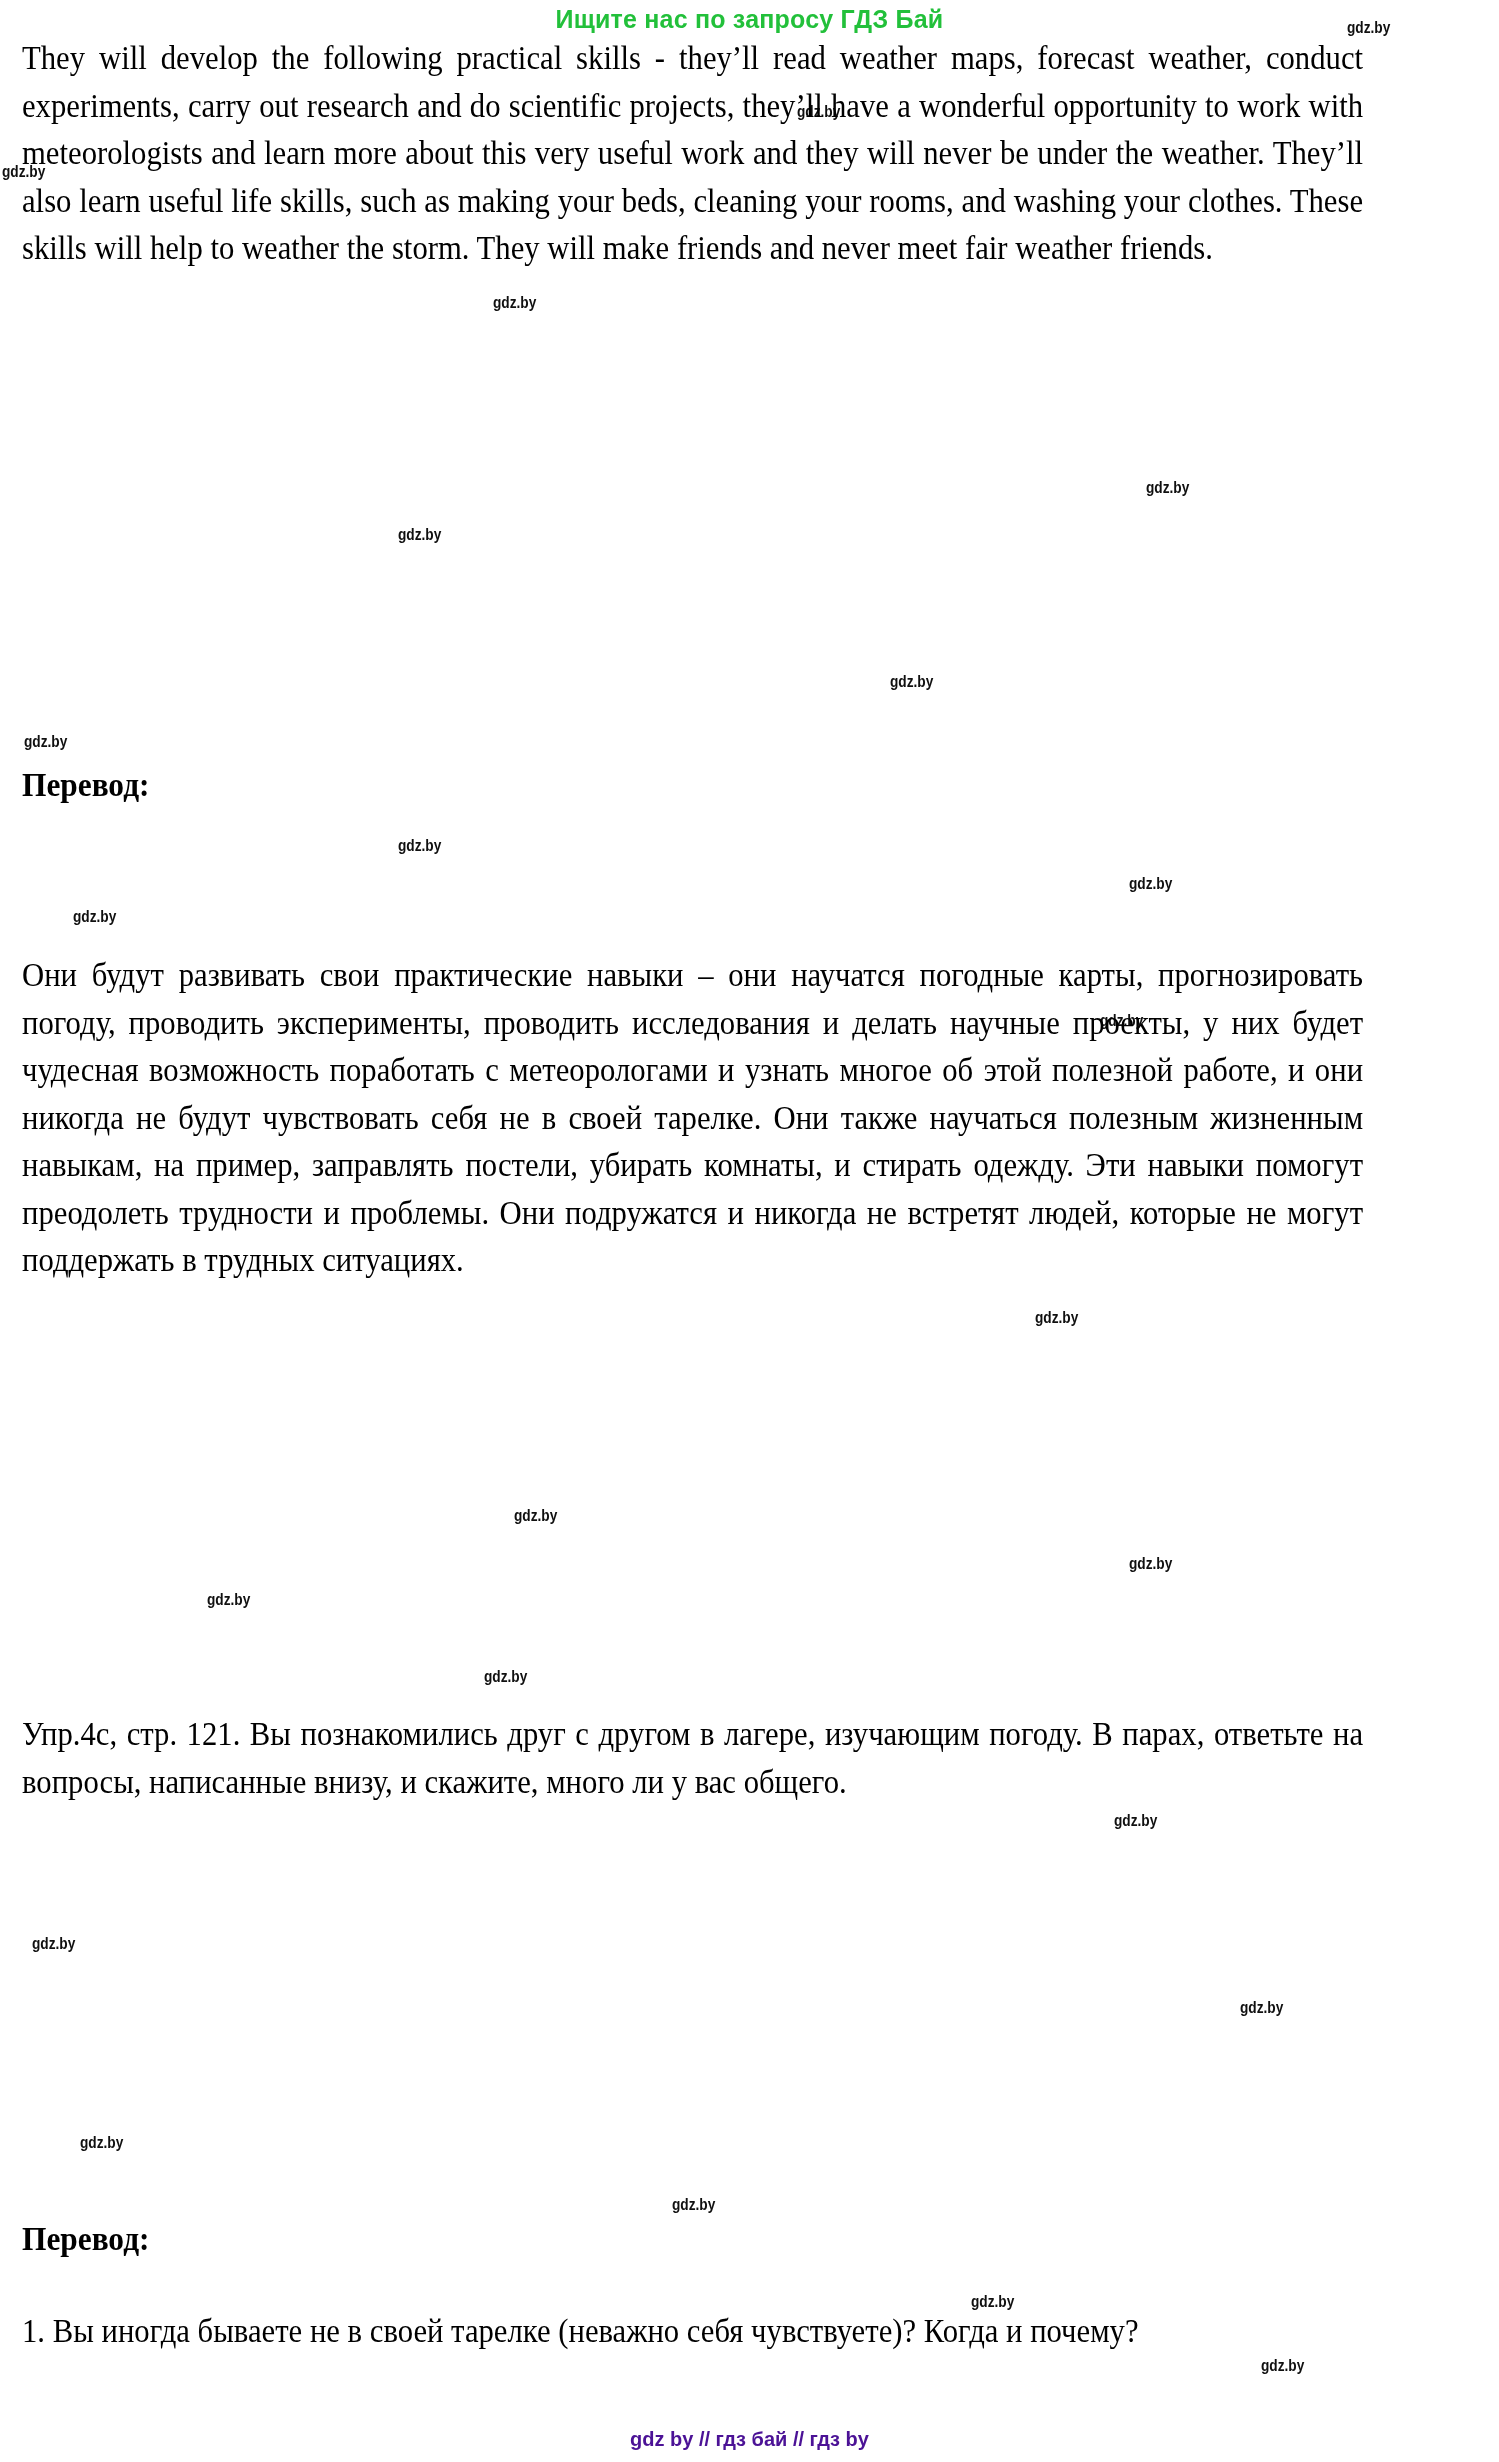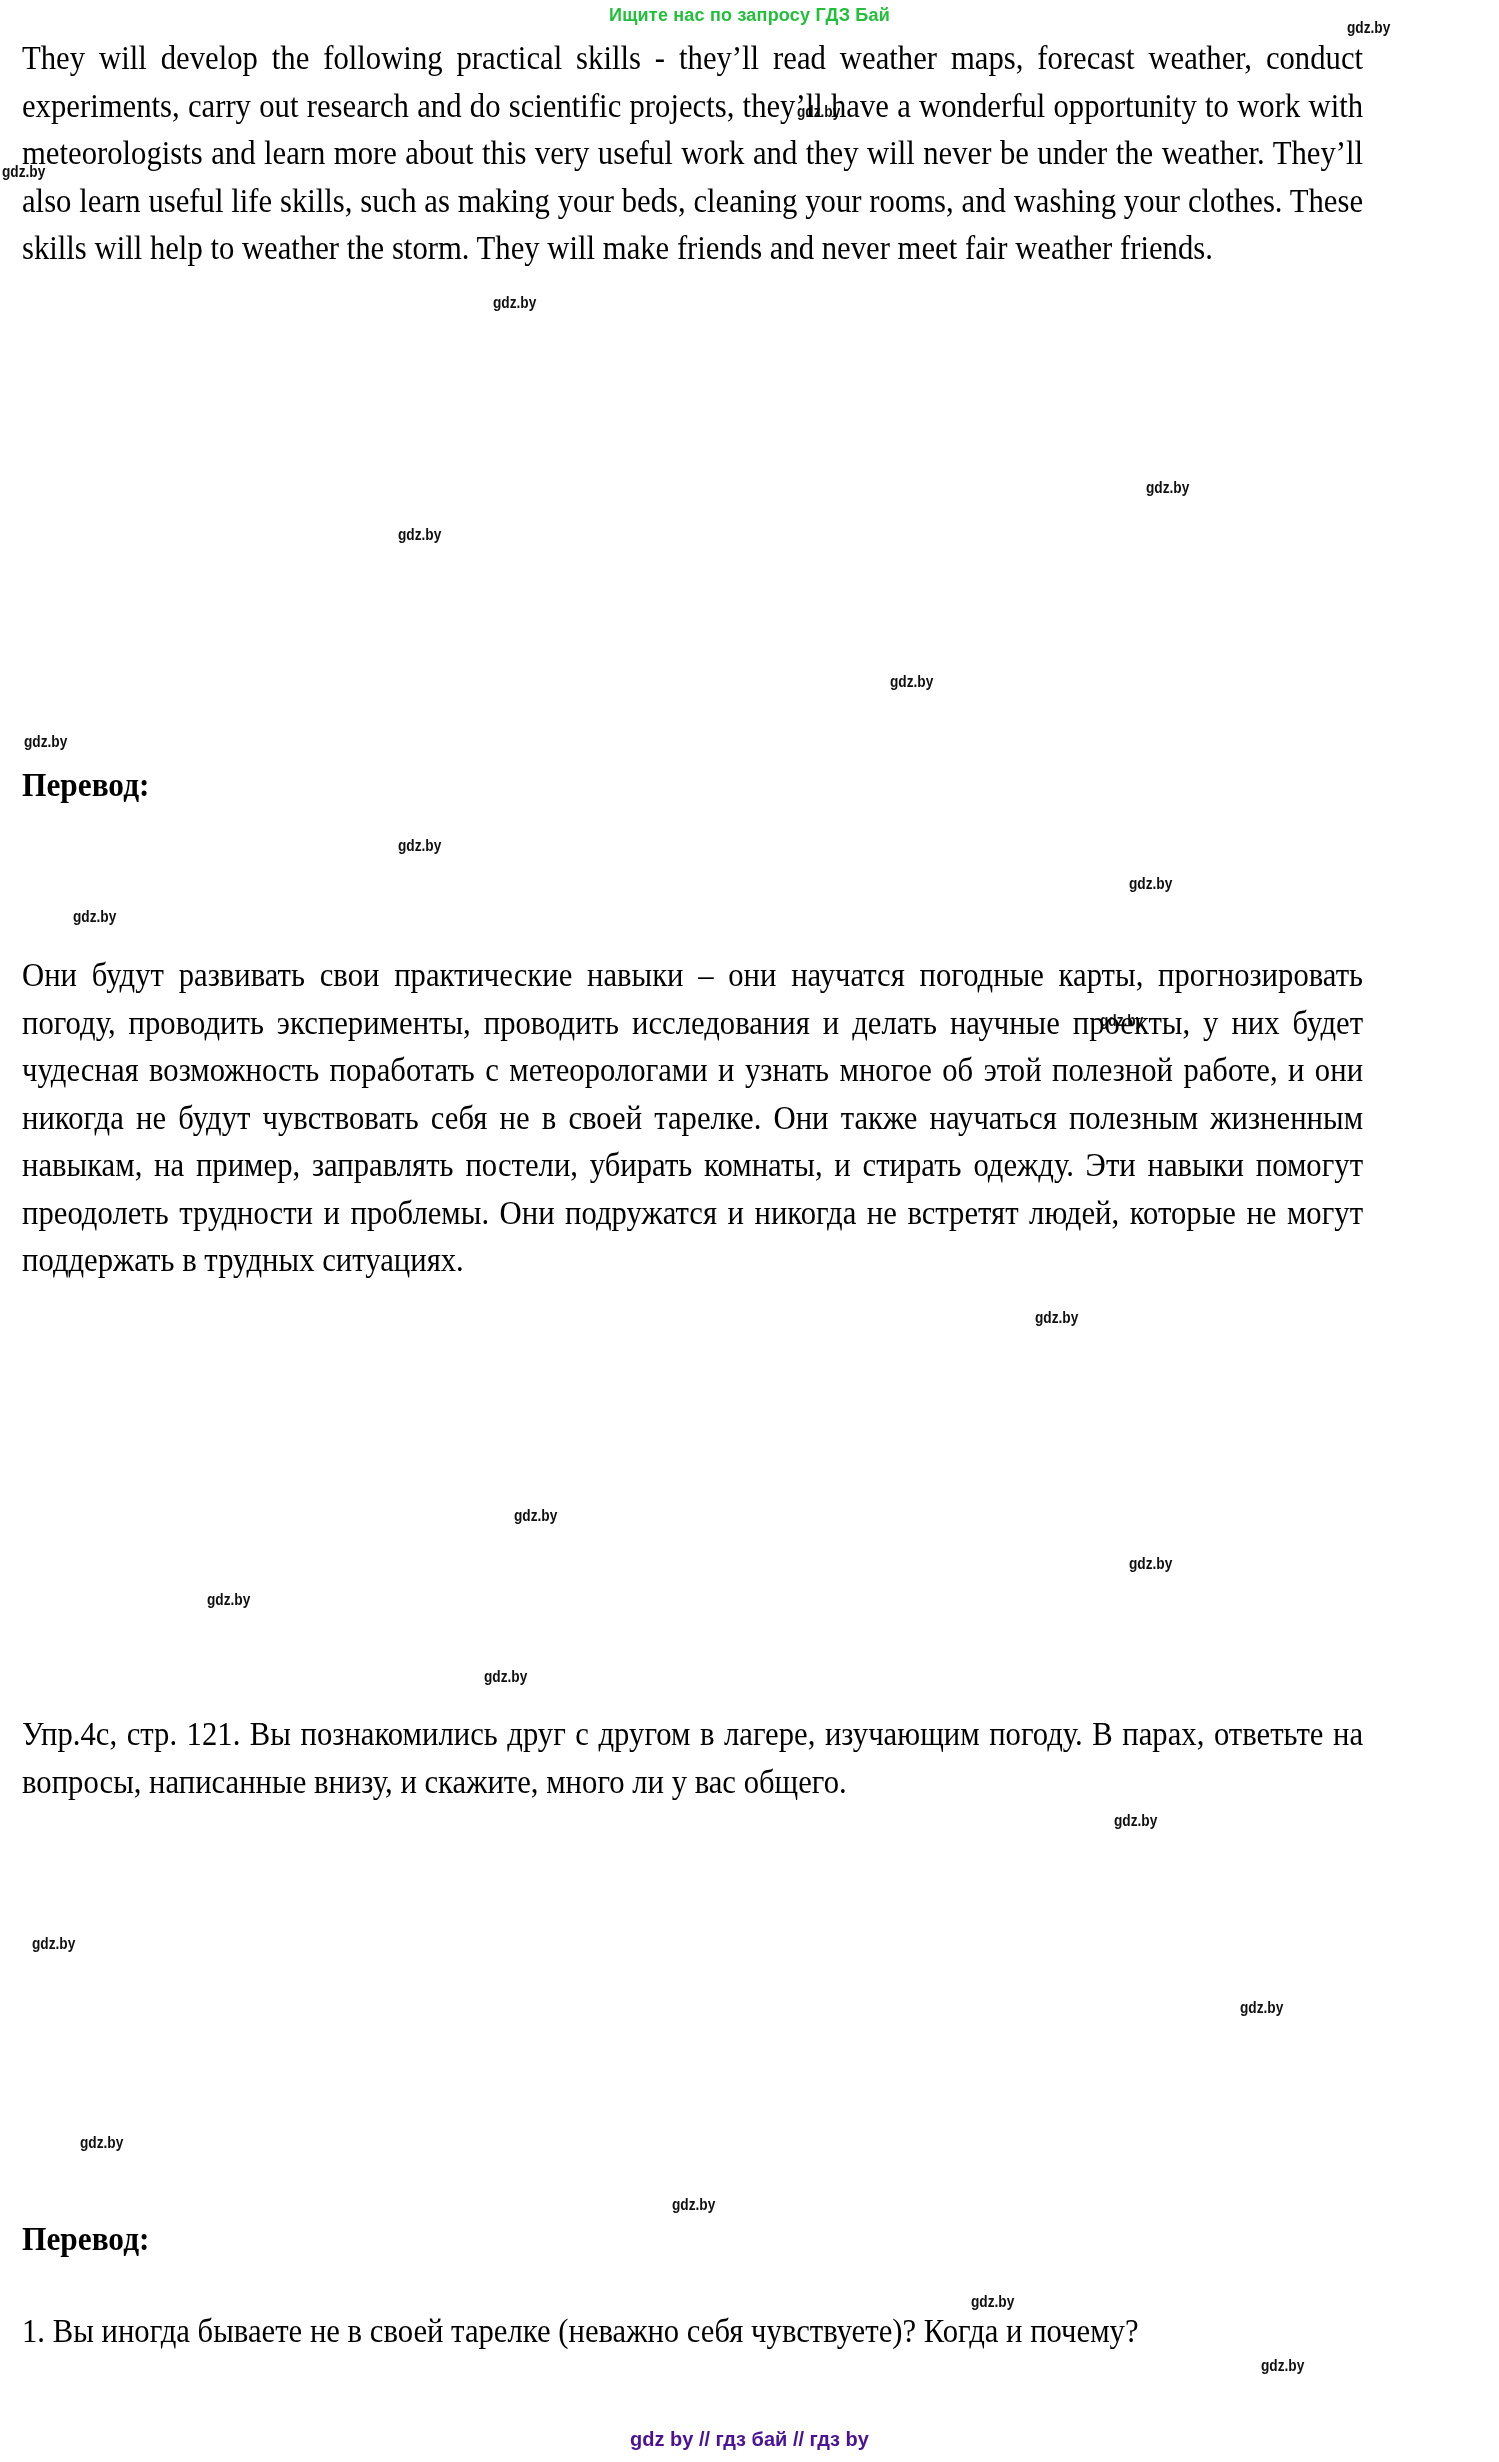--- a/index.html
+++ b/index.html
@@ -18,21 +18,21 @@
 
   
   .promo {
     position: absolute;
     top: 4.8px;
     left: 0;
     width: 1499px;
     text-align: center;
     color: #22c03a;
     font-family: "Liberation Sans", "DejaVu Sans", sans-serif;
-    font-size: 18px;
+    font-size: 25px;
     font-weight: 700;
     letter-spacing: 0.2px;
     white-space: nowrap;
   }
 
   
   .footer {
     position: absolute;
     bottom: 11px;
     left: 0;

